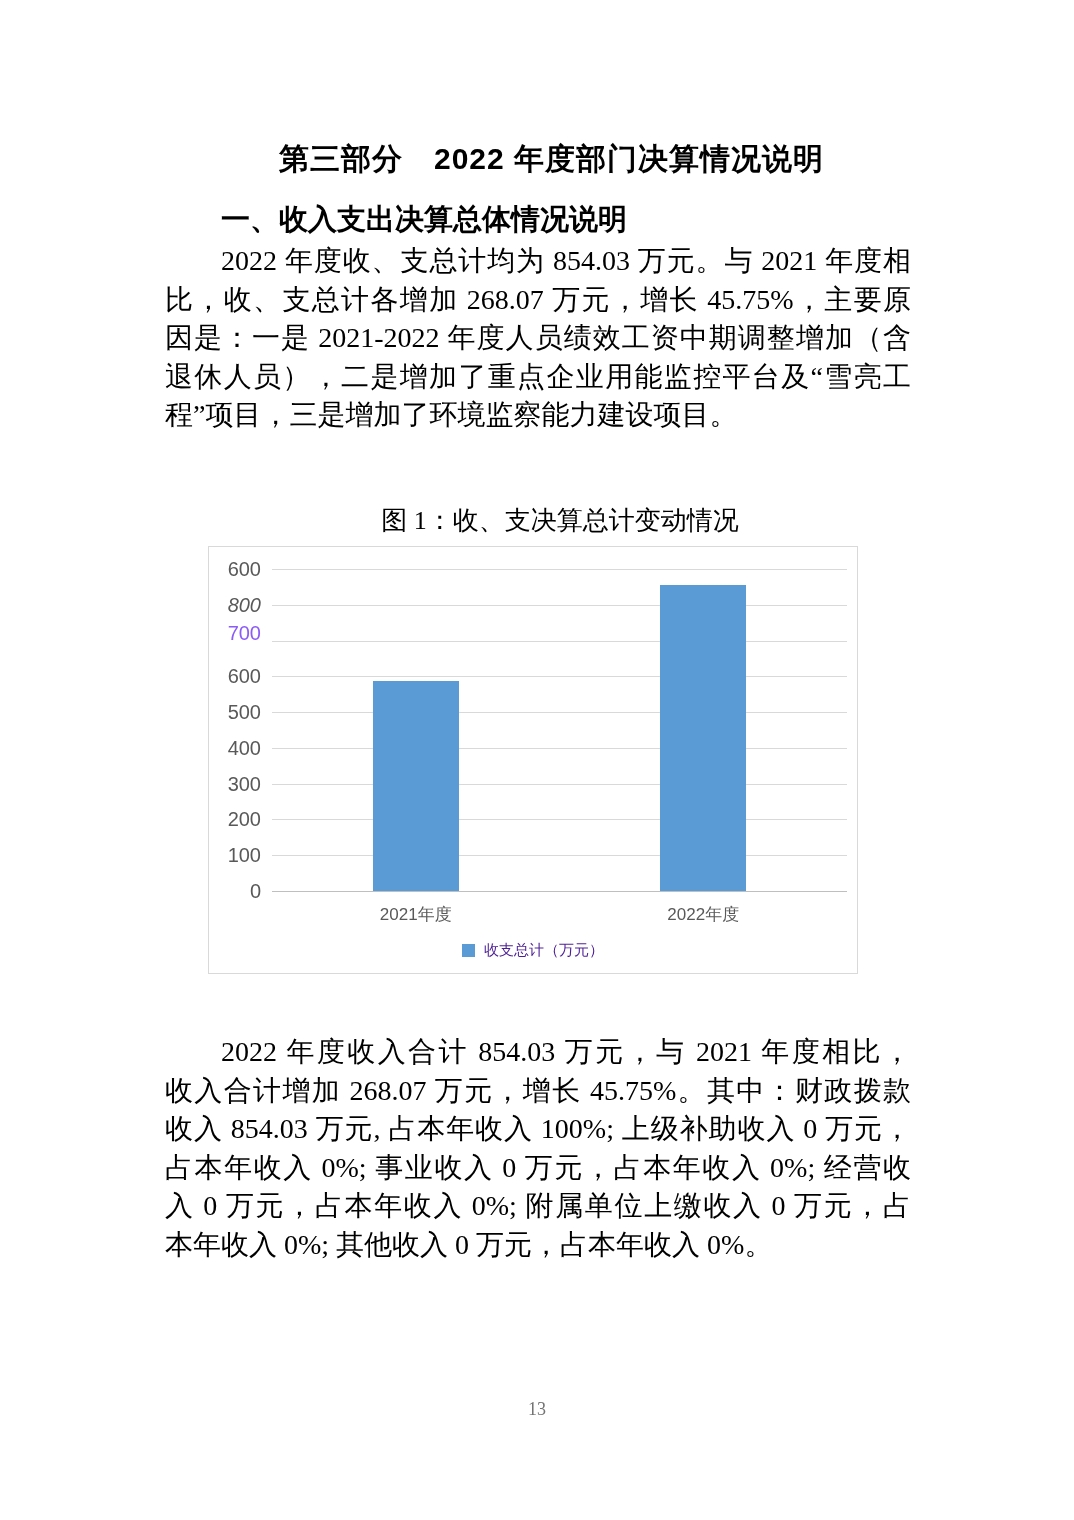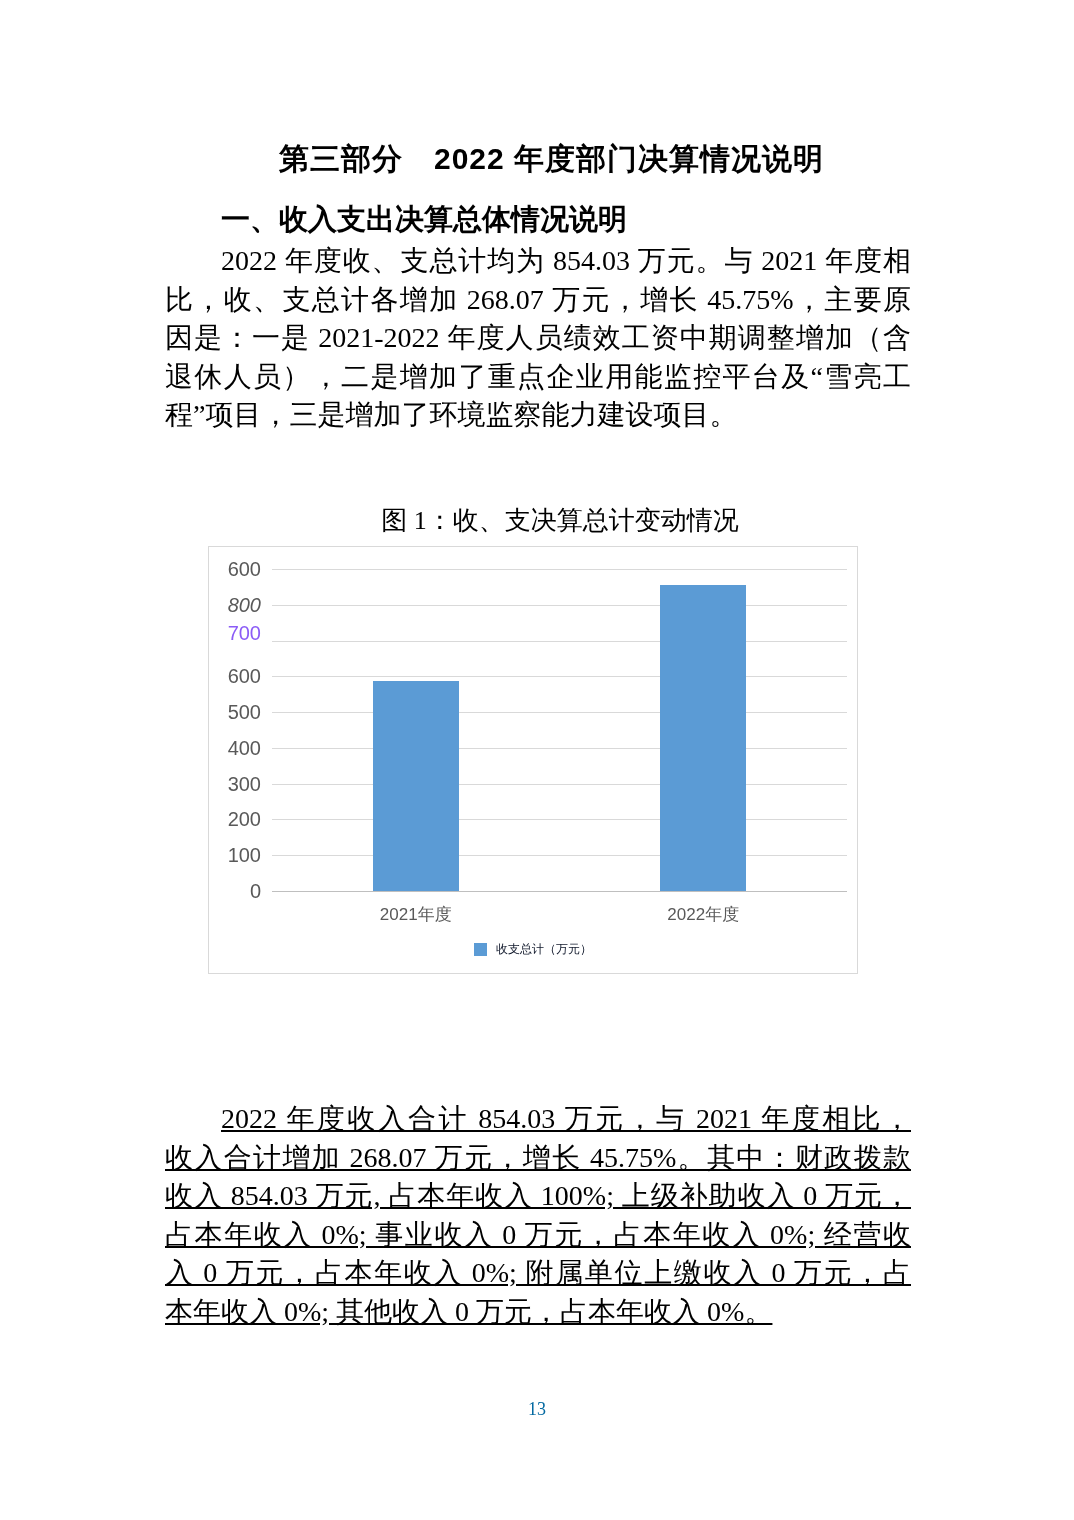--- a/index.html
+++ b/index.html
@@ -34,21 +34,21 @@
   }
   .h-s1{ top:201px; }
   .h-s2{ top:1048px; }
   .para{
     position:absolute;
     left:165px;
     width:746px;
     font-size:28px;
   }
   .p1{ top:242px; }
-  .p2{ top:1100px;text-decoration:underline; }
+  .p2{ top:1033px; }
   .tline{
     line-height:38.6px;
     height:38.6px;
     text-align:justify;
     text-align-last:justify;
     overflow:visible;
   }
   .tline.first{ padding-left:56px; }
   .tline.last{ text-align:left; text-align-last:left; }
   .fig-caption{
@@ -98,29 +98,29 @@
     display:flex;
     align-items:center;
     justify-content:center;
     gap:9px;
   }
   .legend-marker{
     width:13px; height:13px;
     flex:0 0 auto;
   }
   .legend-label{
-    font-size:12px;
-    color:#0f172a;
+    font-size:15px;
+    color:#4c1d95;
   }
   .page-num{
     position:absolute;
     top:1399px; left:0; right:0;
     text-align:center;
     font-size:18px;
-    color:#0369a1;
+    color:#737373;
   }
 </style>
 </head>
 <body>
 
 <div class="page">
 
   <div class="doc-title">第三部分　2022 年度部门决算情况说明</div>
 
   <div class="h-sec h-s1">一、收入支出决算总体情况说明</div>

